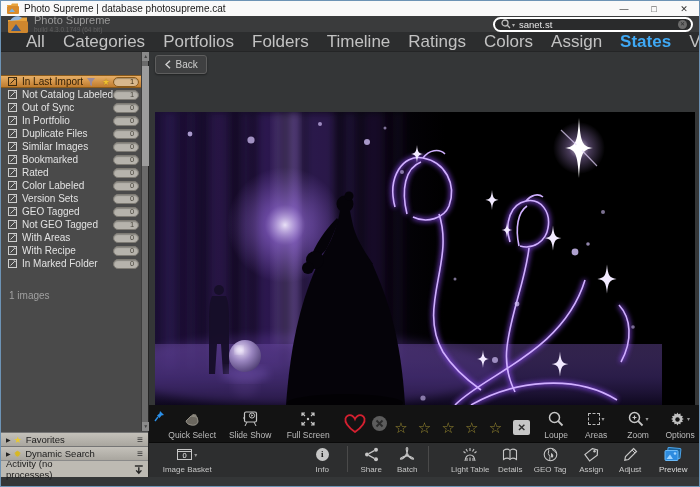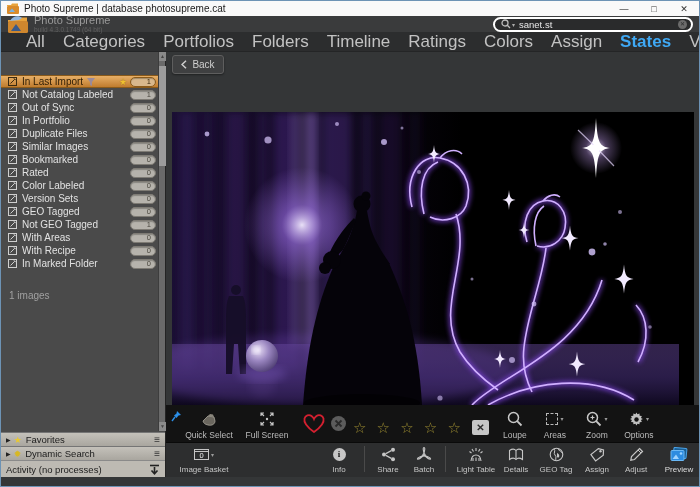--- a/index.html
+++ b/index.html
@@ -502,20 +502,33 @@
         <div class="vbtn" style="margin-left:16px;width:54px">
           <span class="icoline">
               <svg width="18" height="15" viewBox="0 0 18 15">
                 <path d="M3,9 L8,4 L14,5 L15,9 C15,12 12,14 8,13 C5,12.5 3.5,11 3,9 Z" fill="#6b675f" stroke="#a8a49a" stroke-width="0.8"></path>
                 <path d="M8,4 L10,2 L13,2.5 L14,5" fill="#8a867c"></path>
               </svg>
             </span>
           <span>Quick Select</span>
         </div>
 
+        <div class="vbtn" style="margin-left:4px;width:54px">
+          <span class="icoline">
+              <svg width="17" height="16" viewBox="0 0 17 16">
+                <rect x="2.5" y="1" width="12" height="10" rx="1.5" fill="none" stroke="#c6c6c6" stroke-width="1.2"></rect>
+                <circle cx="10" cy="4.5" r="2.6" fill="none" stroke="#c6c6c6" stroke-width="1"></circle>
+                <path d="M9.2,3.3 L11.4,4.5 L9.2,5.7 Z" fill="#c6c6c6"></path>
+                <line x1="5" y1="11" x2="3" y2="15" stroke="#c6c6c6"></line>
+                <line x1="12" y1="11" x2="14" y2="15" stroke="#c6c6c6"></line>
+                <line x1="1" y1="7" x2="2.5" y2="7" stroke="#c6c6c6"></line>
+              </svg>
+            </span>
+          <span>Slide Show</span>
+        </div>
 
         <div class="vbtn" style="margin-left:4px;width:54px">
           <span class="icoline">
               <svg width="16" height="16" viewBox="0 0 16 16">
                 <g stroke="#c6c6c6" stroke-width="1.2" fill="none">
                   <path d="M2,5 L2,2 L5,2 M5,5 L2,2"></path>
                   <path d="M11,2 L14,2 L14,5 M11,5 L14,2"></path>
                   <path d="M2,11 L2,14 L5,14 M5,11 L2,14"></path>
                   <path d="M14,11 L14,14 L11,14 M11,11 L14,14"></path>
                 </g>
@@ -620,21 +633,21 @@
                   <path d="M8,8 C3.7,10.5 1,10 1.4,12 C3.2,13 5,10.5 8,8"></path>
                   <circle cx="8" cy="8" r="1.2"></circle>
                 </g>
               </svg>
             </span>
           <span>Batch</span>
         </div>
 
         <span class="bsep" style="margin-left:4px"></span>
 
-        <div class="bbtn" style="margin-left:7px;width:46px">
+        <div class="bbtn" style="margin-left:18px;width:46px">
           <span class="icoline">
               <svg width="16" height="16" viewBox="0 0 16 16">
                 <g stroke="#c6c6c6" stroke-width="1.1" fill="none">
                   <line x1="8" y1="1" x2="8" y2="4"></line>
                   <line x1="4" y1="2" x2="5.5" y2="4.5"></line>
                   <line x1="12" y1="2" x2="10.5" y2="4.5"></line>
                   <line x1="1.5" y1="4.5" x2="3.5" y2="6"></line>
                   <line x1="14.5" y1="4.5" x2="12.5" y2="6"></line>
                   <path d="M3,14 C3.5,9.5 6,8 8,8 C10,8 12.5,9.5 13,14"></path>
                   <path d="M5,14 L5,11 M8,14 L8,10.5 M11,14 L11,11"></path>

